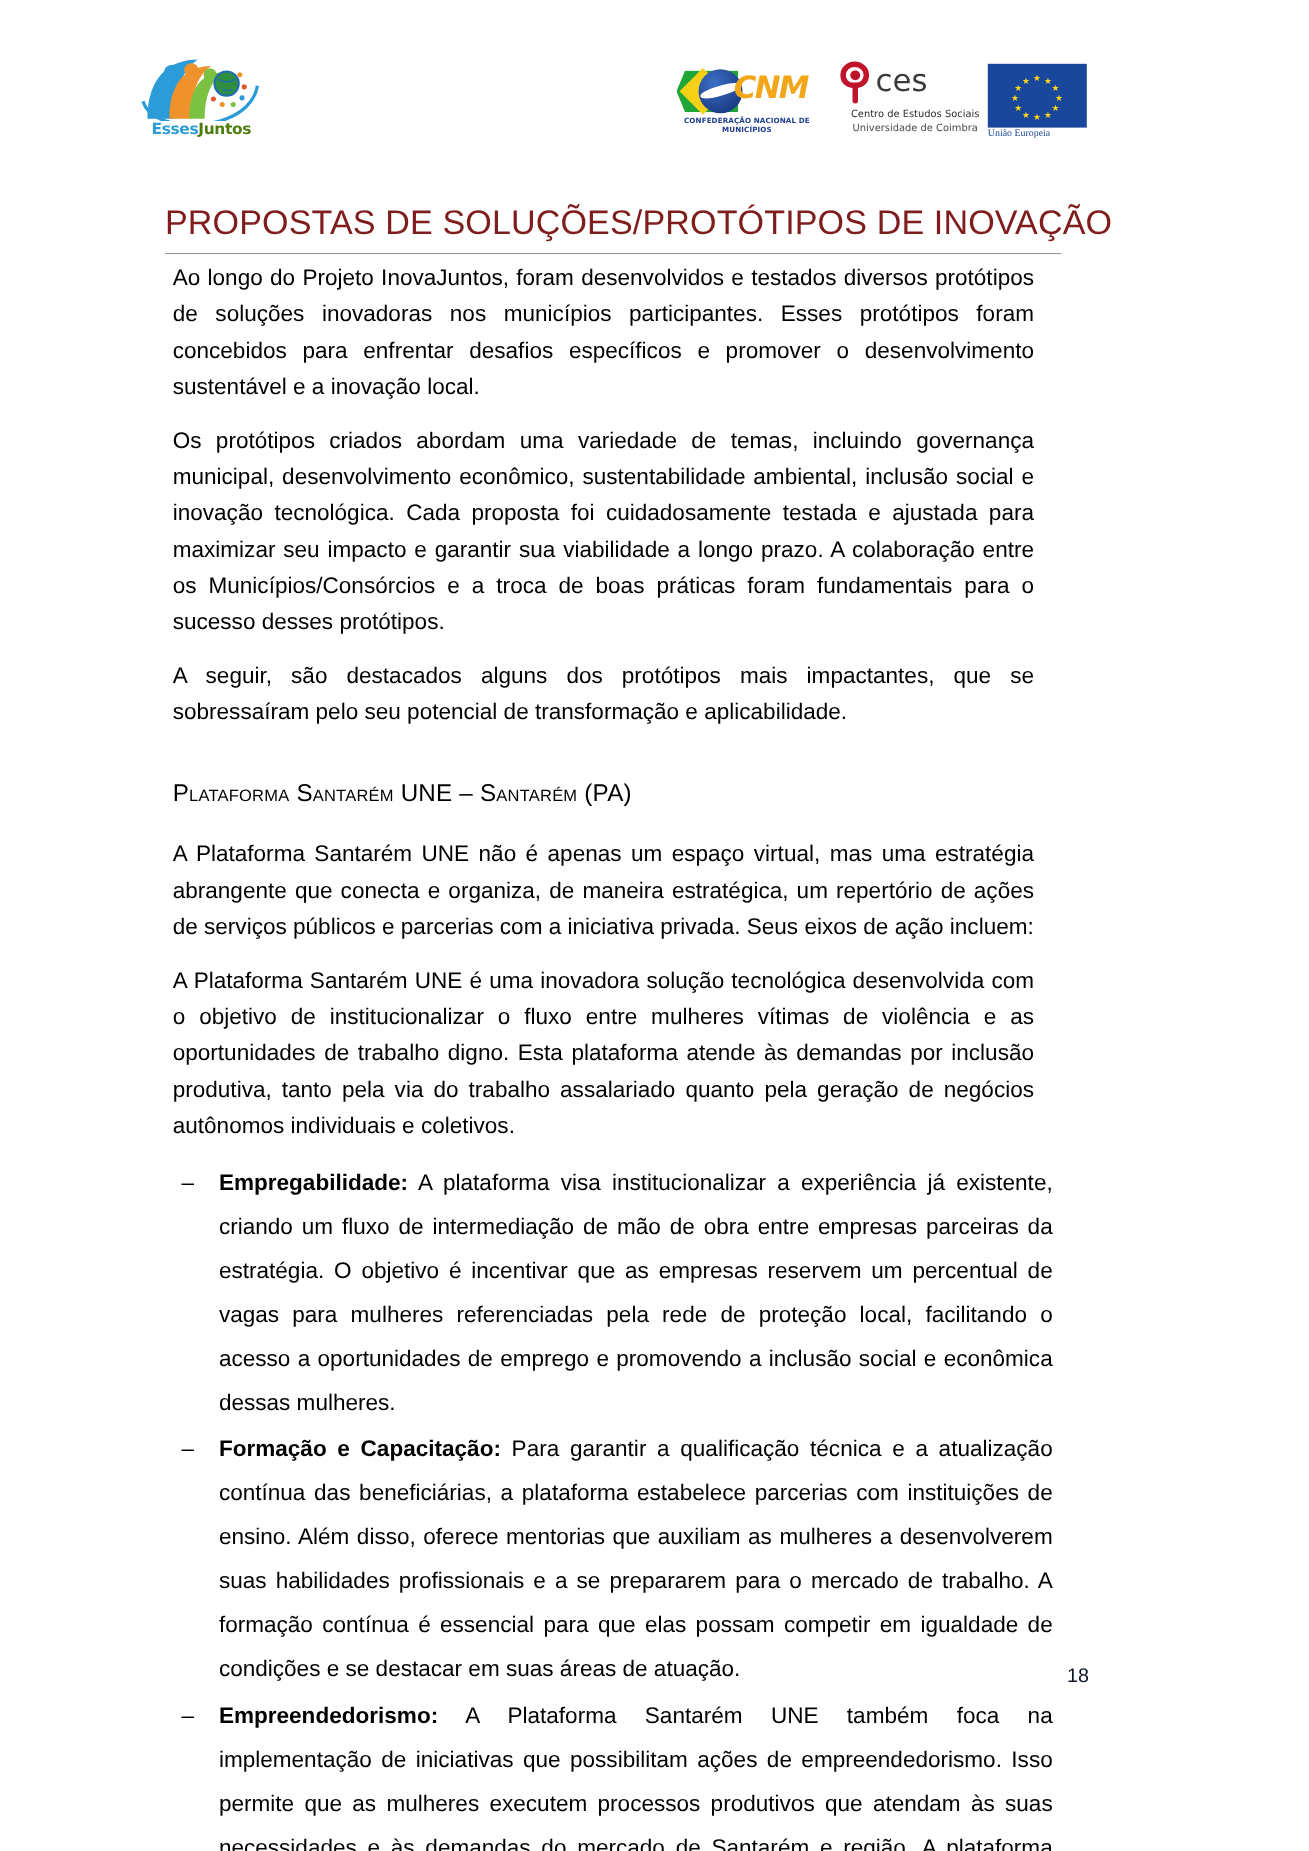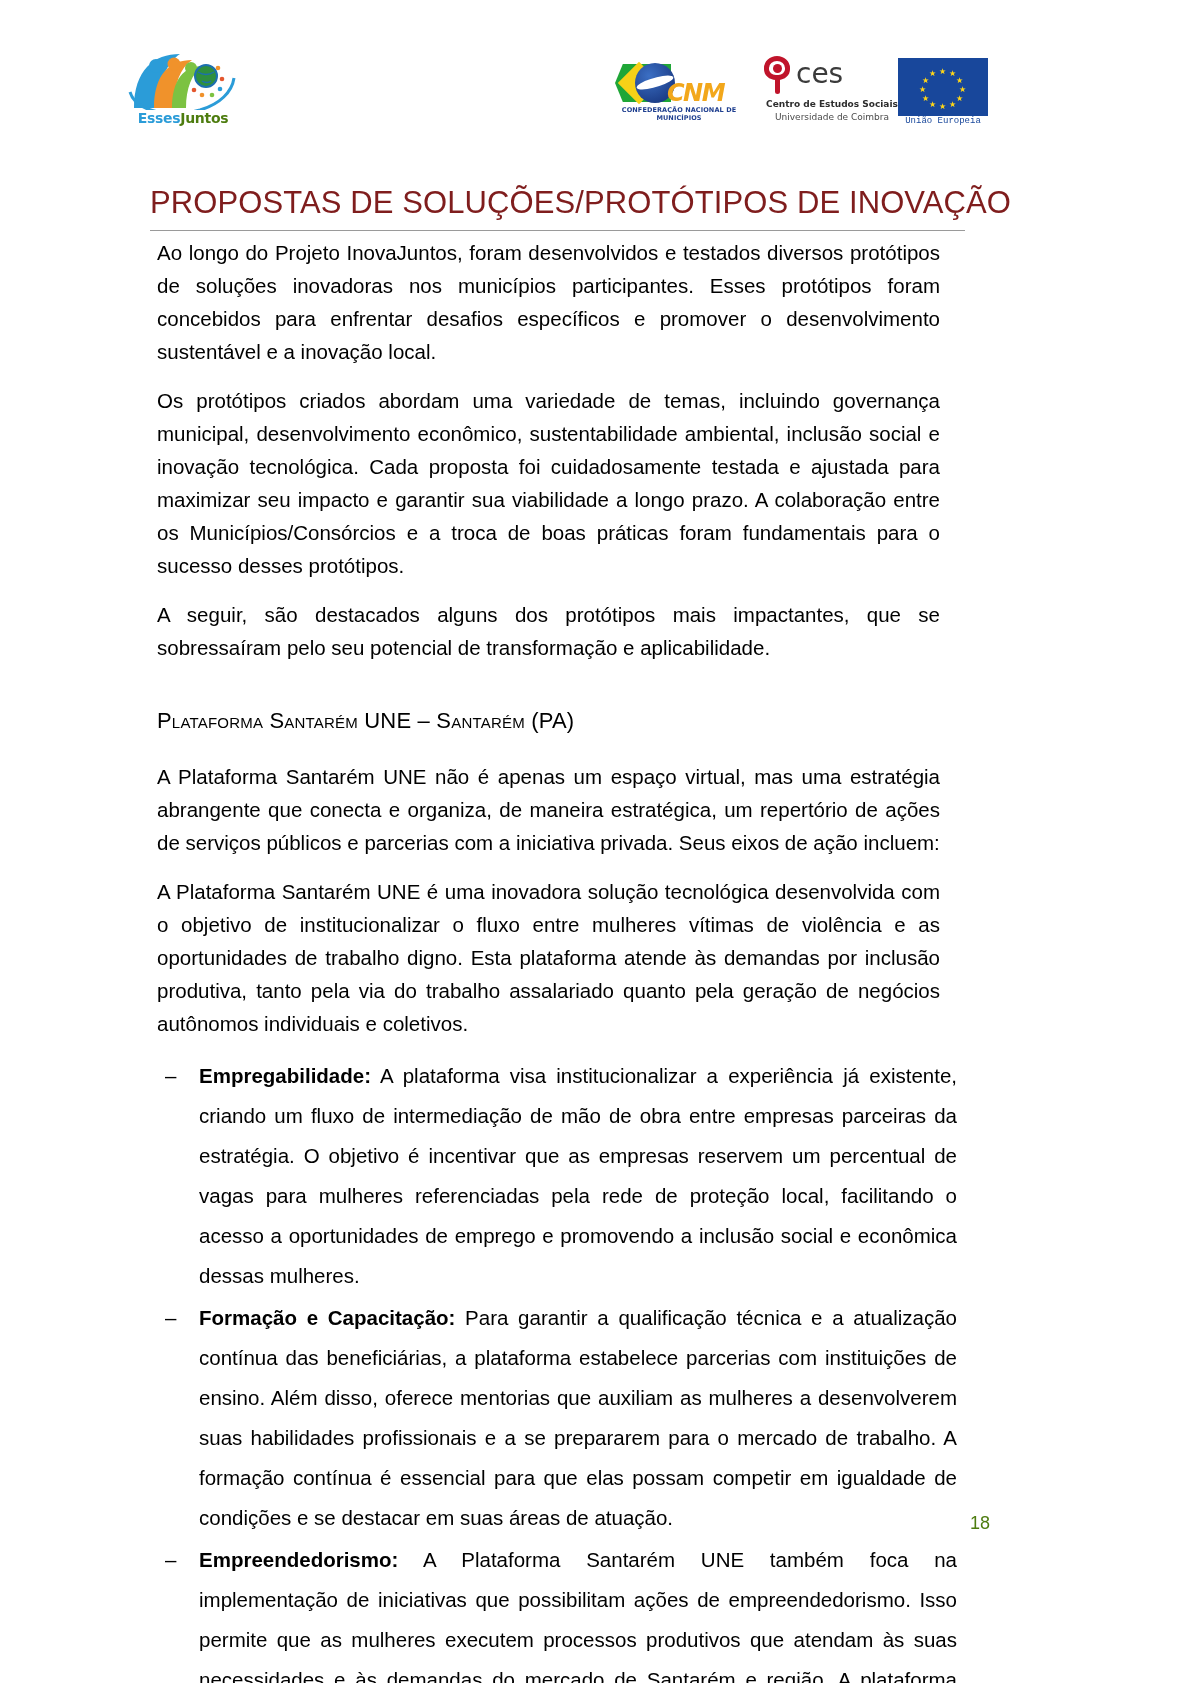--- a/index.html
+++ b/index.html
@@ -98,23 +98,23 @@
     top: 16px;
     width: 38px;
     height: 9px;
     background: #ffffff;
     border-radius: 50%/60%;
     transform: rotate(-16deg);
   }
   .cnm-word {
     position: absolute;
     left: 52px;
-    top: 19px;
-    font-family: "DejaVu Sans", sans-serif;
-    font-size: 24px;
+    top: 4px;
+    font-family: "DejaVu Sans", sans-serif;
+    font-size: 28px;
     font-weight: bold;
     font-style: italic;
     color: #f2a71b;
     letter-spacing: -1.5px;
     line-height: 1;
   }
   .cnm-sub {
     position: absolute;
     left: 0;
     top: 44px;
@@ -180,21 +180,21 @@
     line-height: 1;
   }
   .ces-l1 {
     position: absolute;
     left: 0;
     top: 43px;
     width: 140px;
     text-align: center;
     font-family: "DejaVu Sans", sans-serif;
     font-size: 9px;
-    font-weight: bold;
+    font-weight: normal;
     color: #2d2d2d;
   }
   .ces-l2 {
     position: absolute;
     left: 0;
     top: 56px;
     width: 140px;
     text-align: center;
     font-family: "DejaVu Sans", sans-serif;
     font-size: 9px;
@@ -219,22 +219,21 @@
     position: absolute;
     color: #ffd617;
     font-size: 8px;
     line-height: 8px;
   }
   .eu-cap {
     position: absolute;
     left: 0;
     top: 58px;
     width: 90px;
-    text-align: center;
-    font-family: Liberation Mono, monospace;
+    font-family: Liberation Serif, serif;
     font-size: 9px;
     color: #18479b;
   }
 
   
   .doc-title {
     position: absolute;
     left: 150px;
     top: 164px;
     width: 815px;
@@ -294,21 +293,21 @@
     font-weight: bold;
   }
 
   .page-number {
     position: absolute;
     left: 0;
     top: 1513px;
     width: 990px;
     text-align: right;
     font-size: 18px;
-    color: #4d7c0f;
+    color: #0f172a;
   }
 </style>
 </head>
 <body>
 
 <div class="page">
 
   <div class="header">
 
     <div class="logo-inova">

